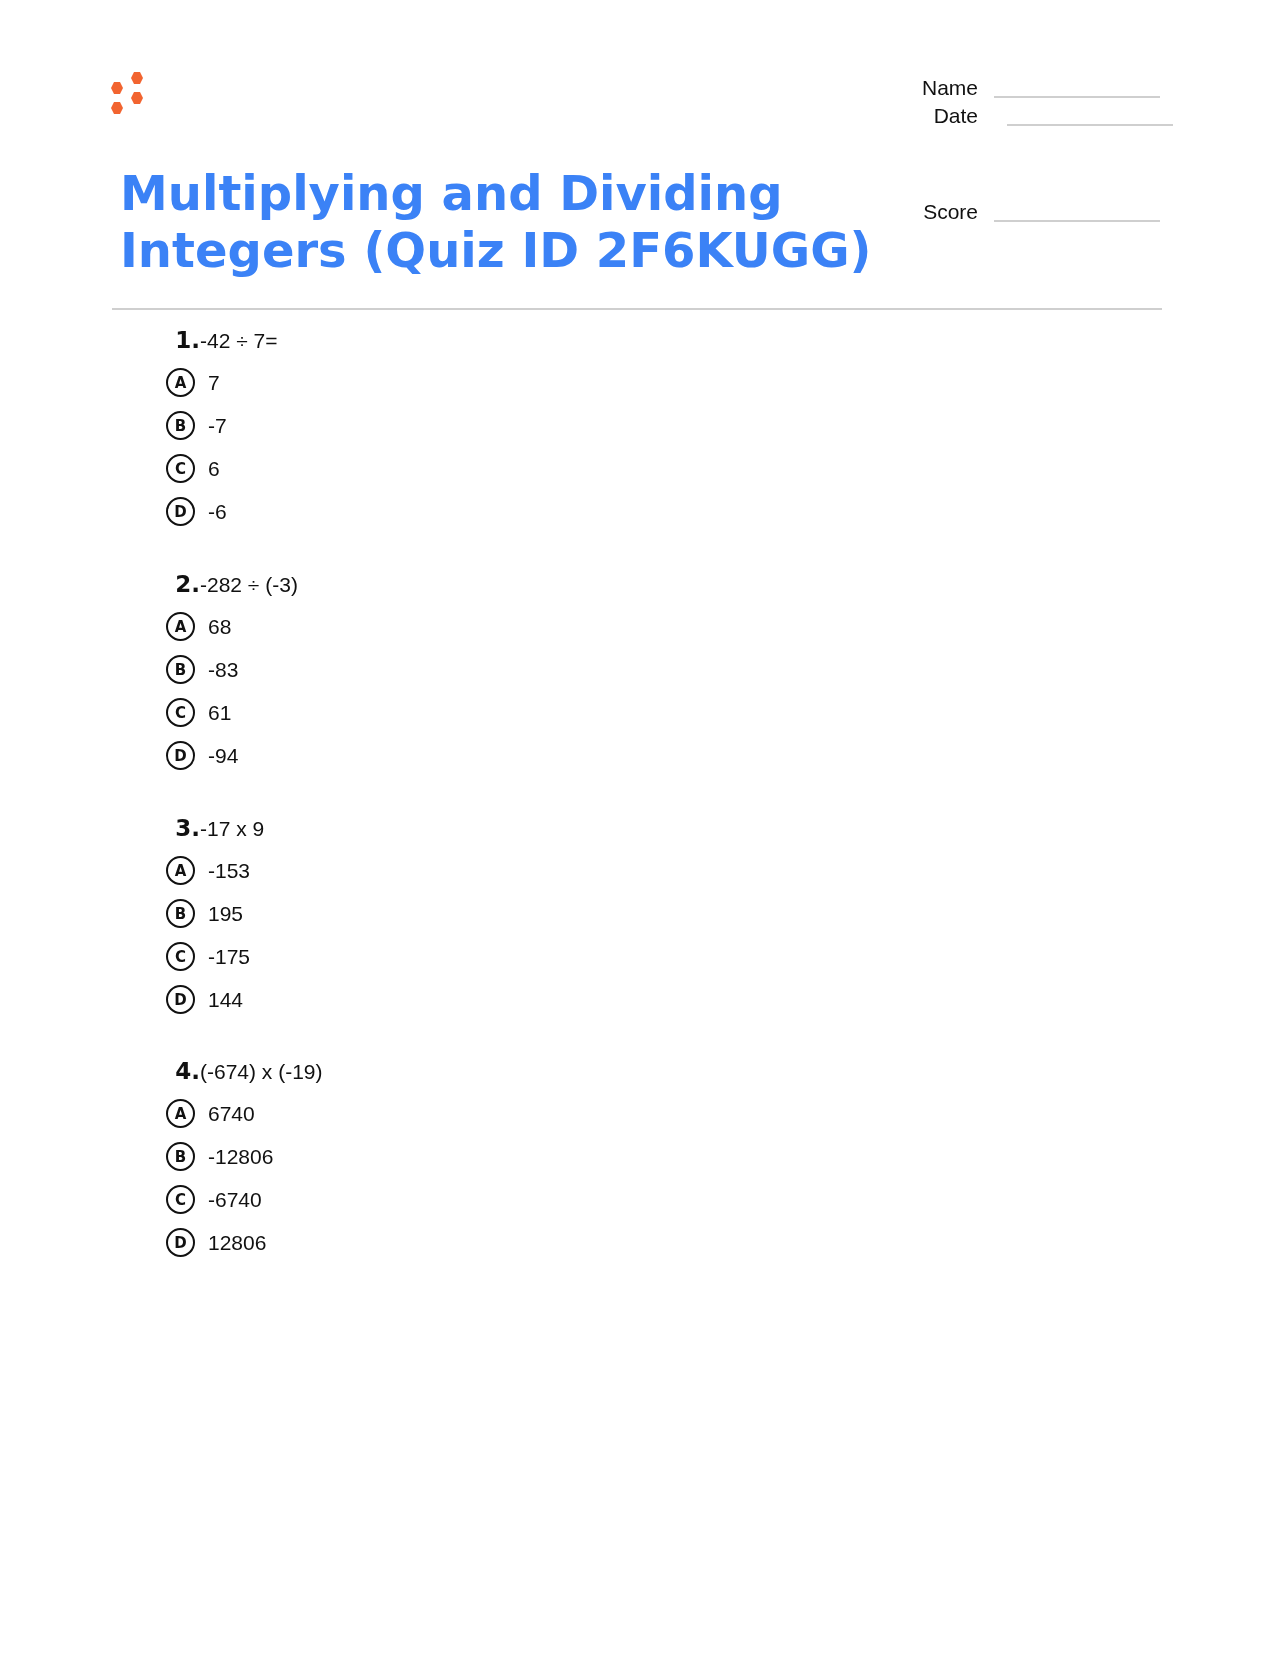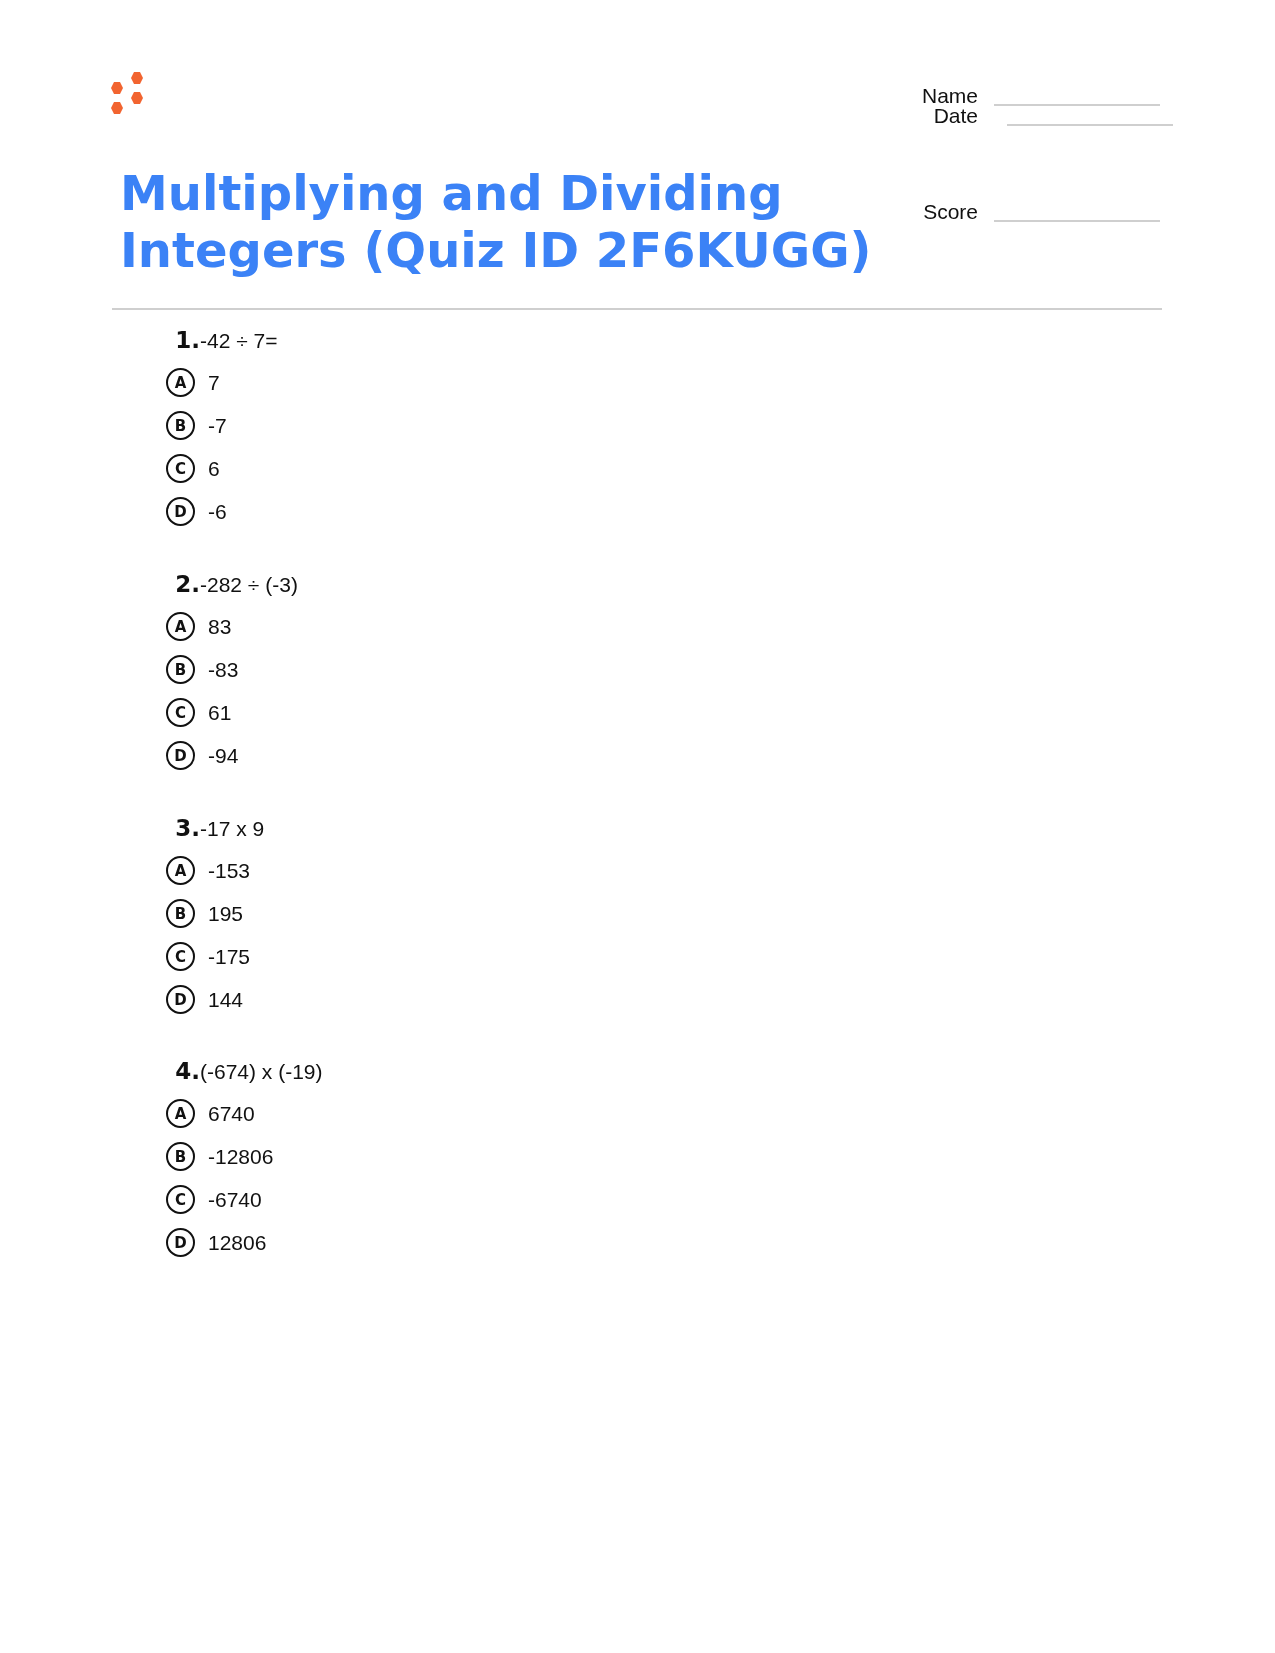--- a/index.html
+++ b/index.html
@@ -27,21 +27,21 @@
 <div class="logo">
   <svg viewBox="0 0 40 50">
     <polygon points="26,2 32,2 35,8 32,14 26,14 23,8" fill="#F26430"></polygon>
     <polygon points="6,12 12,12 15,18 12,24 6,24 3,18" fill="#F26430"></polygon>
     <polygon points="26,22 32,22 35,28 32,34 26,34 23,28" fill="#F26430"></polygon>
     <polygon points="6,32 12,32 15,38 12,44 6,44 3,38" fill="#F26430"></polygon>
   </svg>
 </div>
 
 <div class="fields">
-  <div class="field" style="top:8px;align-items:flex-end;">
+  <div class="field" style="top:0px;align-items:flex-end;">
     <span class="field-label">Name</span>
     <span class="field-line"></span>
   </div>
   <div class="field" style="top:28px;gap:13px;">
     <span class="field-label">Date</span>
     <span class="field-line"></span>
   </div>
   <div class="field" style="top:124px;">
     <span class="field-label">Score</span>
     <span class="field-line"></span>
@@ -74,21 +74,21 @@
     </div>
 </div>
 
 <div class="question" style="top:571px;">
   <div class="q-head">
       <span class="q-num">2.</span>
       <span class="q-text">-282 ÷ (-3)</span>
     </div>
   <div class="choice">
       <span class="choice-circle">A</span>
-      <span class="choice-text">83</span>
+      <span class="choice-text">68</span>
     </div>
   <div class="choice">
       <span class="choice-circle">B</span>
       <span class="choice-text">-83</span>
     </div>
   <div class="choice">
       <span class="choice-circle">C</span>
       <span class="choice-text">61</span>
     </div>
   <div class="choice">

